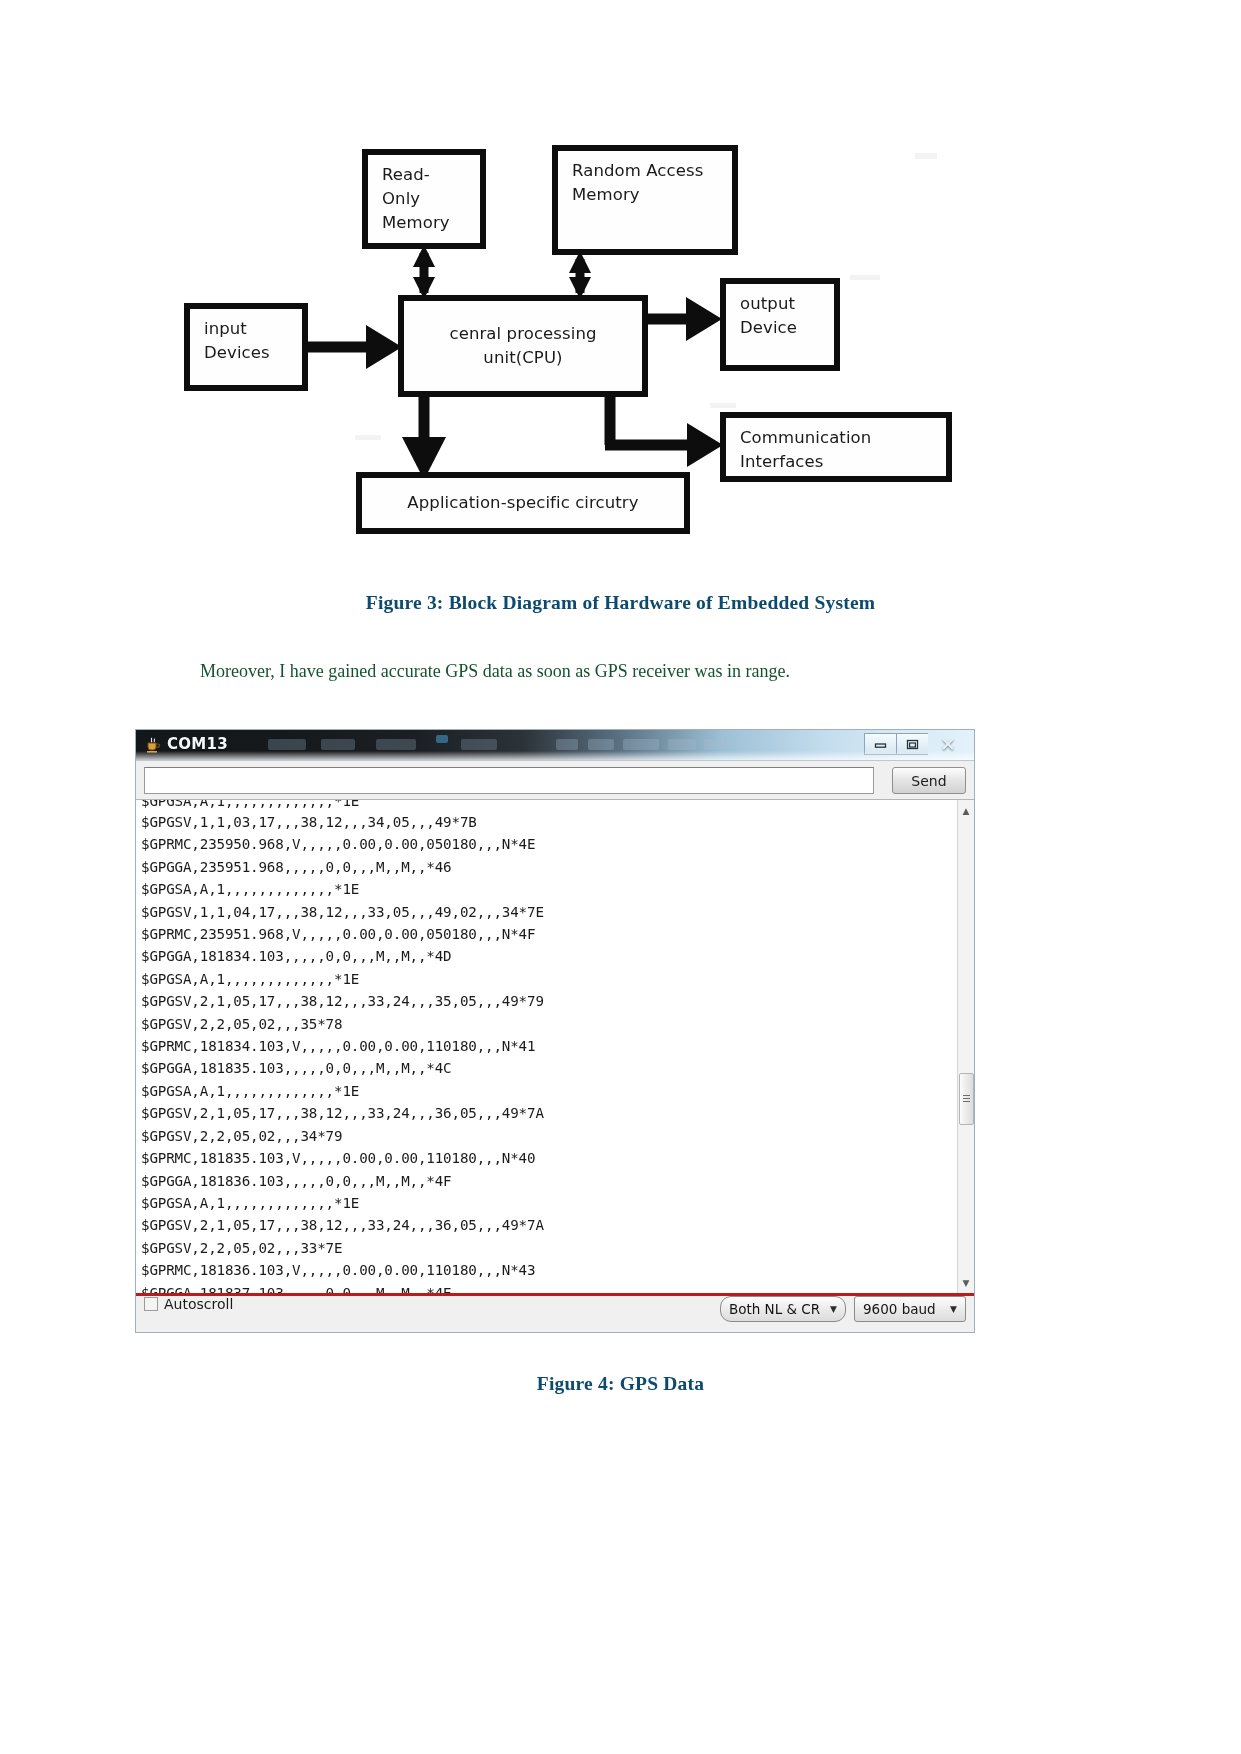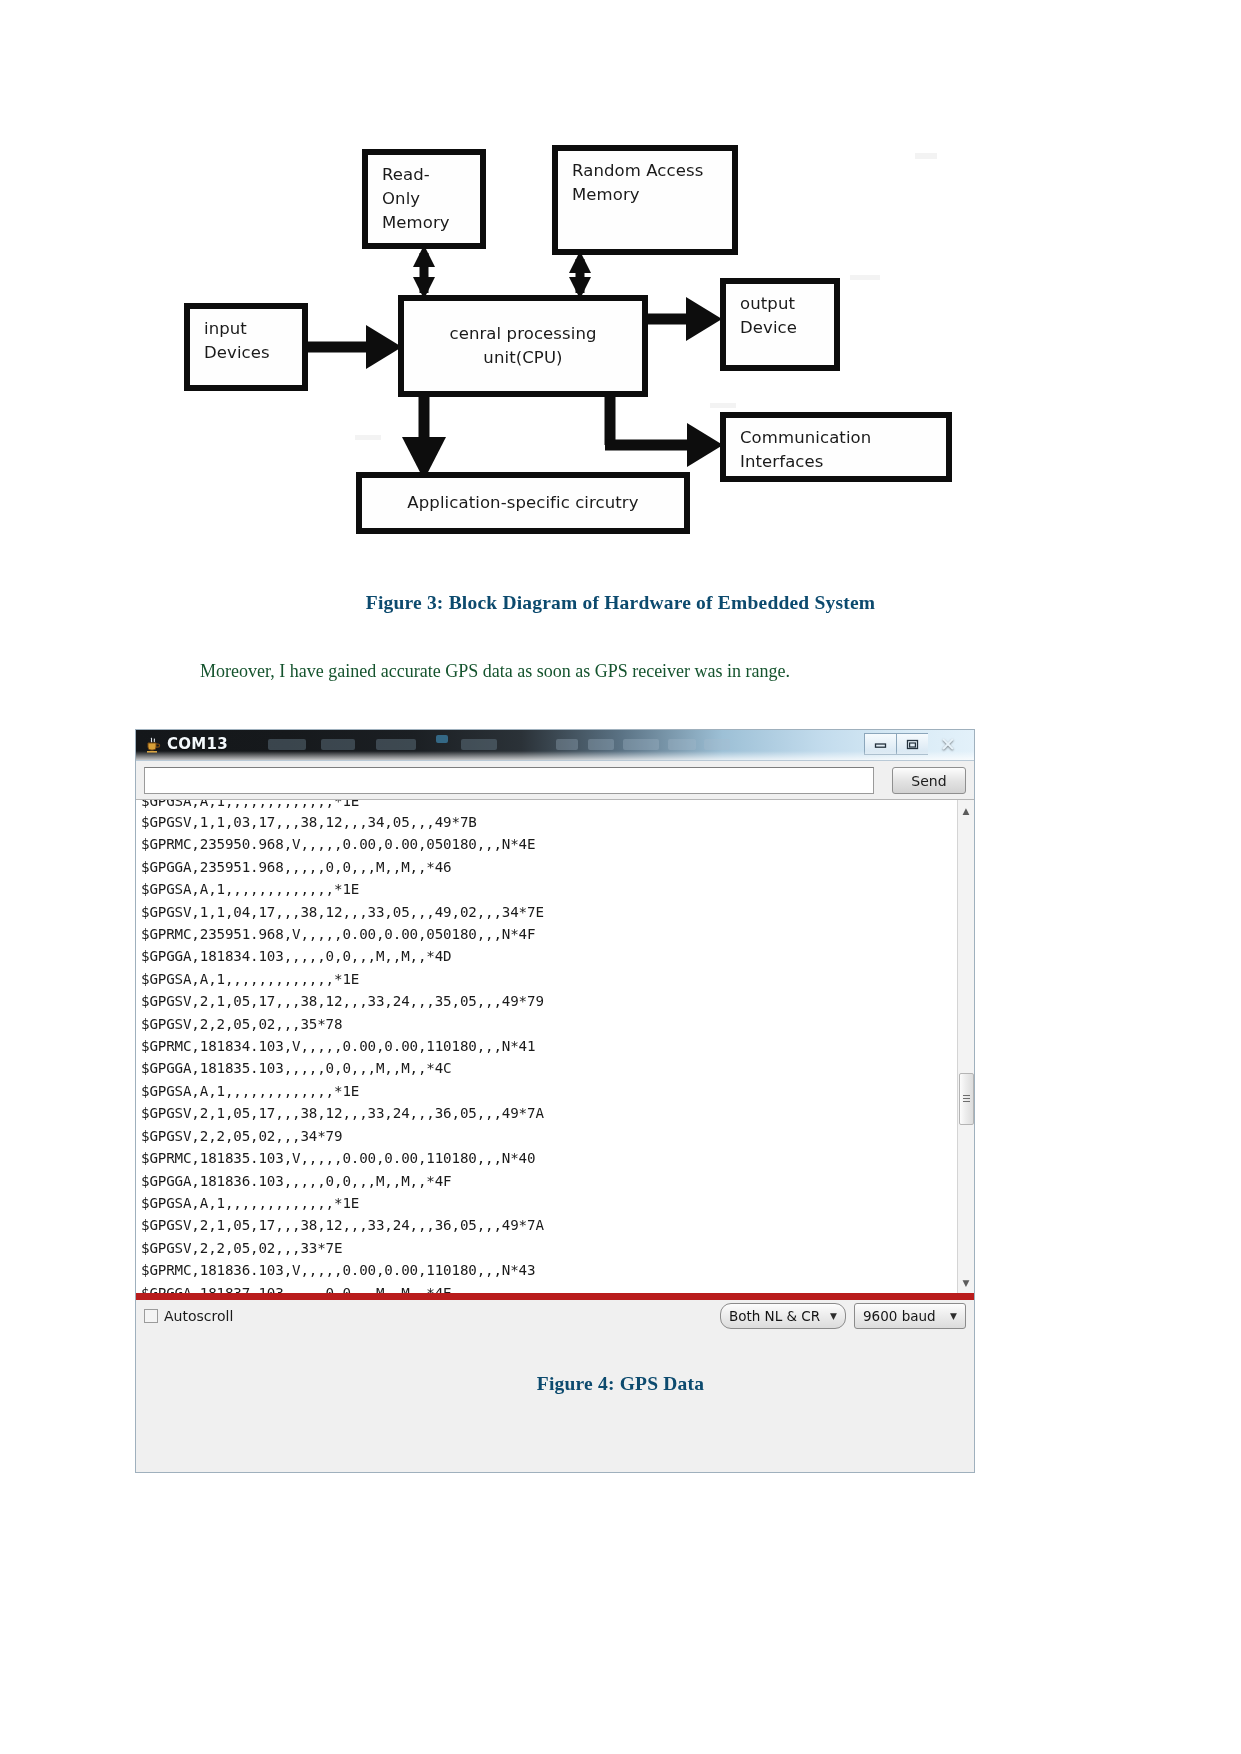--- a/index.html
+++ b/index.html
@@ -81,21 +81,21 @@
     font-size: 18px;
     color: #14532d;
   }
 
   
   #serial-window {
     position: absolute;
     left: 135px;
     top: 729px;
     width: 840px;
-    height: 744px;
+    height: 604px;
     background: #f0f0f0;
     border: 1px solid #9fb0bd;
     font-family: "DejaVu Sans", sans-serif;
     overflow: hidden;
   }
 
   
   #sm-titlebar {
     position: relative;
     height: 31px;
@@ -230,23 +230,23 @@
         #6d6d6d 0 1px, transparent 1px 3px,
         #6d6d6d 3px 4px, transparent 4px 6px,
         #6d6d6d 6px 7px);
   }
 
   
   #sm-bottom {
     position: relative;
     height: 39px;
     background: #f0f0f0;
-    border-top: 7px solid #b91c1c;
+    border-top: 3px solid #b91c1c;
     display: flex;
-    align-items: center;
+    align-items: flex-start;
     padding: 0 8px;
   }
   #autoscroll-wrap { display: flex; align-items: center; gap: 6px; }
   #autoscroll-box {
     width: 14px; height: 14px;
     background: #f4f4f4;
     border: 1px solid #9b9b9b;
   }
   #autoscroll-label { font-size: 14px; color: #1b1b1b; font-family: "DejaVu Sans", sans-serif;}
   #sm-bottom-right {

